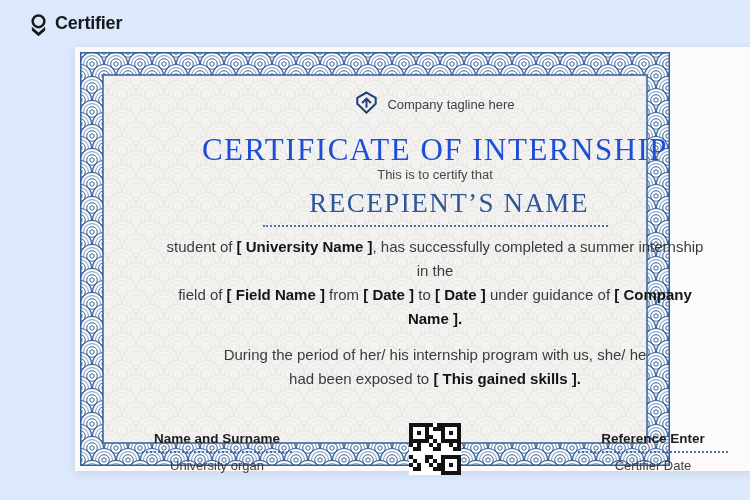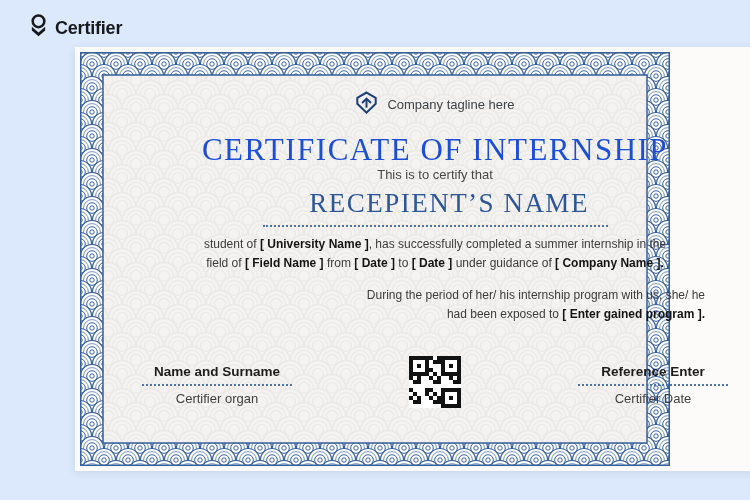--- a/index.html
+++ b/index.html
@@ -2,21 +2,21 @@
 <html><head>
 <meta charset="utf-8">
 <style>
   html,body{margin:0;padding:0;}
   body{
     width:750px;height:500px;position:relative;overflow:hidden;
     background:#dce8fb;
     font-family:"Liberation Sans", sans-serif;
   }
   
-  .site-header{position:absolute;top:13px;left:28px;display:flex;align-items:center;gap:6px;}
+  .site-header{position:absolute;top:13px;left:28px;display:flex;gap:6px;}
   .brand-text{font-size:18px;font-weight:700;color:#17191c;letter-spacing:-0.2px;}
   
   .certificate{
     position:absolute;left:75px;top:47px;width:720px;height:424px;
     background:#fcfbfa;box-shadow:0 2px 8px rgba(40,60,100,0.10);
   }
   .border-svg{position:absolute;left:5px;top:5px;}
   .cert-content{position:absolute;left:28px;top:28px;right:28px;bottom:28px;text-align:center;}
   
   .tagline-row{margin-top:16px;display:flex;justify-content:center;align-items:center;gap:9px;}
@@ -26,22 +26,22 @@
     margin-top:15px;font-family:"Liberation Serif", serif;font-weight:400;
     font-size:31px;color:#1d4ed8;letter-spacing:1.5px;line-height:1.1;
   }
   .certify-line{font-size:13px;color:#474747;}
   .recipient-name{
     margin-top:6px;font-family:"Liberation Serif", serif;font-weight:400;
     font-size:27px;color:#2b5697;letter-spacing:1.5px;line-height:1.15;margin-left:28px;
   }
   .dotted-rule{width:345px;margin:6px auto 0;height:0;border-bottom:2px dotted #4a74ad;}
   
-  .cert-para{margin:8px auto 0;font-size:12px;line-height:1.6;color:#3b3b3b;max-width:540px;}
-  .cert-para.second{margin-top:12px;text-align:right;}
+  .cert-para{margin:8px auto 0;font-size:15px;line-height:1.6;color:#3b3b3b;max-width:540px;}
+  .cert-para.second{margin-top:12px;}
   .seg-b{font-weight:700;color:#141414;}
   
   .bottom-row{
     margin-top:40px;display:flex;justify-content:space-between;align-items:flex-start;
     padding:0 14px;
   }
   .sig-col{width:200px;}
   .sig-label{font-size:13.5px;font-weight:700;color:#1d1d1d;}
   .sig-rule{width:150px;margin:5px auto 5px;height:0;border-bottom:2px dotted #4a74ad;}
   .sig-sub{font-size:13px;color:#3f3f3f;}
@@ -120,27 +120,27 @@
     </div>
 
     <div class="cert-title">CERTIFICATE OF INTERNSHIP</div>
 
     <div class="certify-line">This is to certify that</div>
 
     <div class="recipient-name">RECEPIENT’S NAME</div>
     <div class="dotted-rule"></div>
 
     <p class="cert-para"><span>student of </span><span class="seg-b">[ University Name ]</span><span>, has successfully completed a summer internship in the</span><br><span>field of </span><span class="seg-b">[ Field Name ]</span><span> from </span><span class="seg-b">[ Date ]</span><span> to </span><span class="seg-b">[ Date ]</span><span> under guidance of </span><span class="seg-b">[ Company Name ].</span></p>
-    <p class="cert-para second"><span>During the period of her/ his internship program with us, she/ he</span><br><span>had been exposed to </span><span class="seg-b">[ Enter gained program ].</span></p>
+    <p class="cert-para second"><span>During the period of her/ his internship program with us, she/ he</span><br><span>had been exposed to </span><span class="seg-b">[ This gained skills ].</span></p>
 
     <div class="bottom-row">
       <div class="sig-col">
         <div class="sig-label">Name and Surname</div>
         <div class="sig-rule"></div>
-        <div class="sig-sub">Certifier organ</div>
+        <div class="sig-sub">University organ</div>
       </div>
 
       <div class="qr-box"><svg width="52" height="52">
             <rect x="0" y="0" width="52" height="52" fill="#ffffff"></rect>
             <rect x="0" y="20" width="4" height="4" fill="#121212"></rect>
             <rect x="0" y="32" width="4" height="4" fill="#121212"></rect>
             <rect x="0" y="40" width="4" height="4" fill="#121212"></rect>
             <rect x="4" y="24" width="4" height="4" fill="#121212"></rect>
             <rect x="4" y="36" width="4" height="4" fill="#121212"></rect>
             <rect x="4" y="44" width="4" height="4" fill="#121212"></rect>

